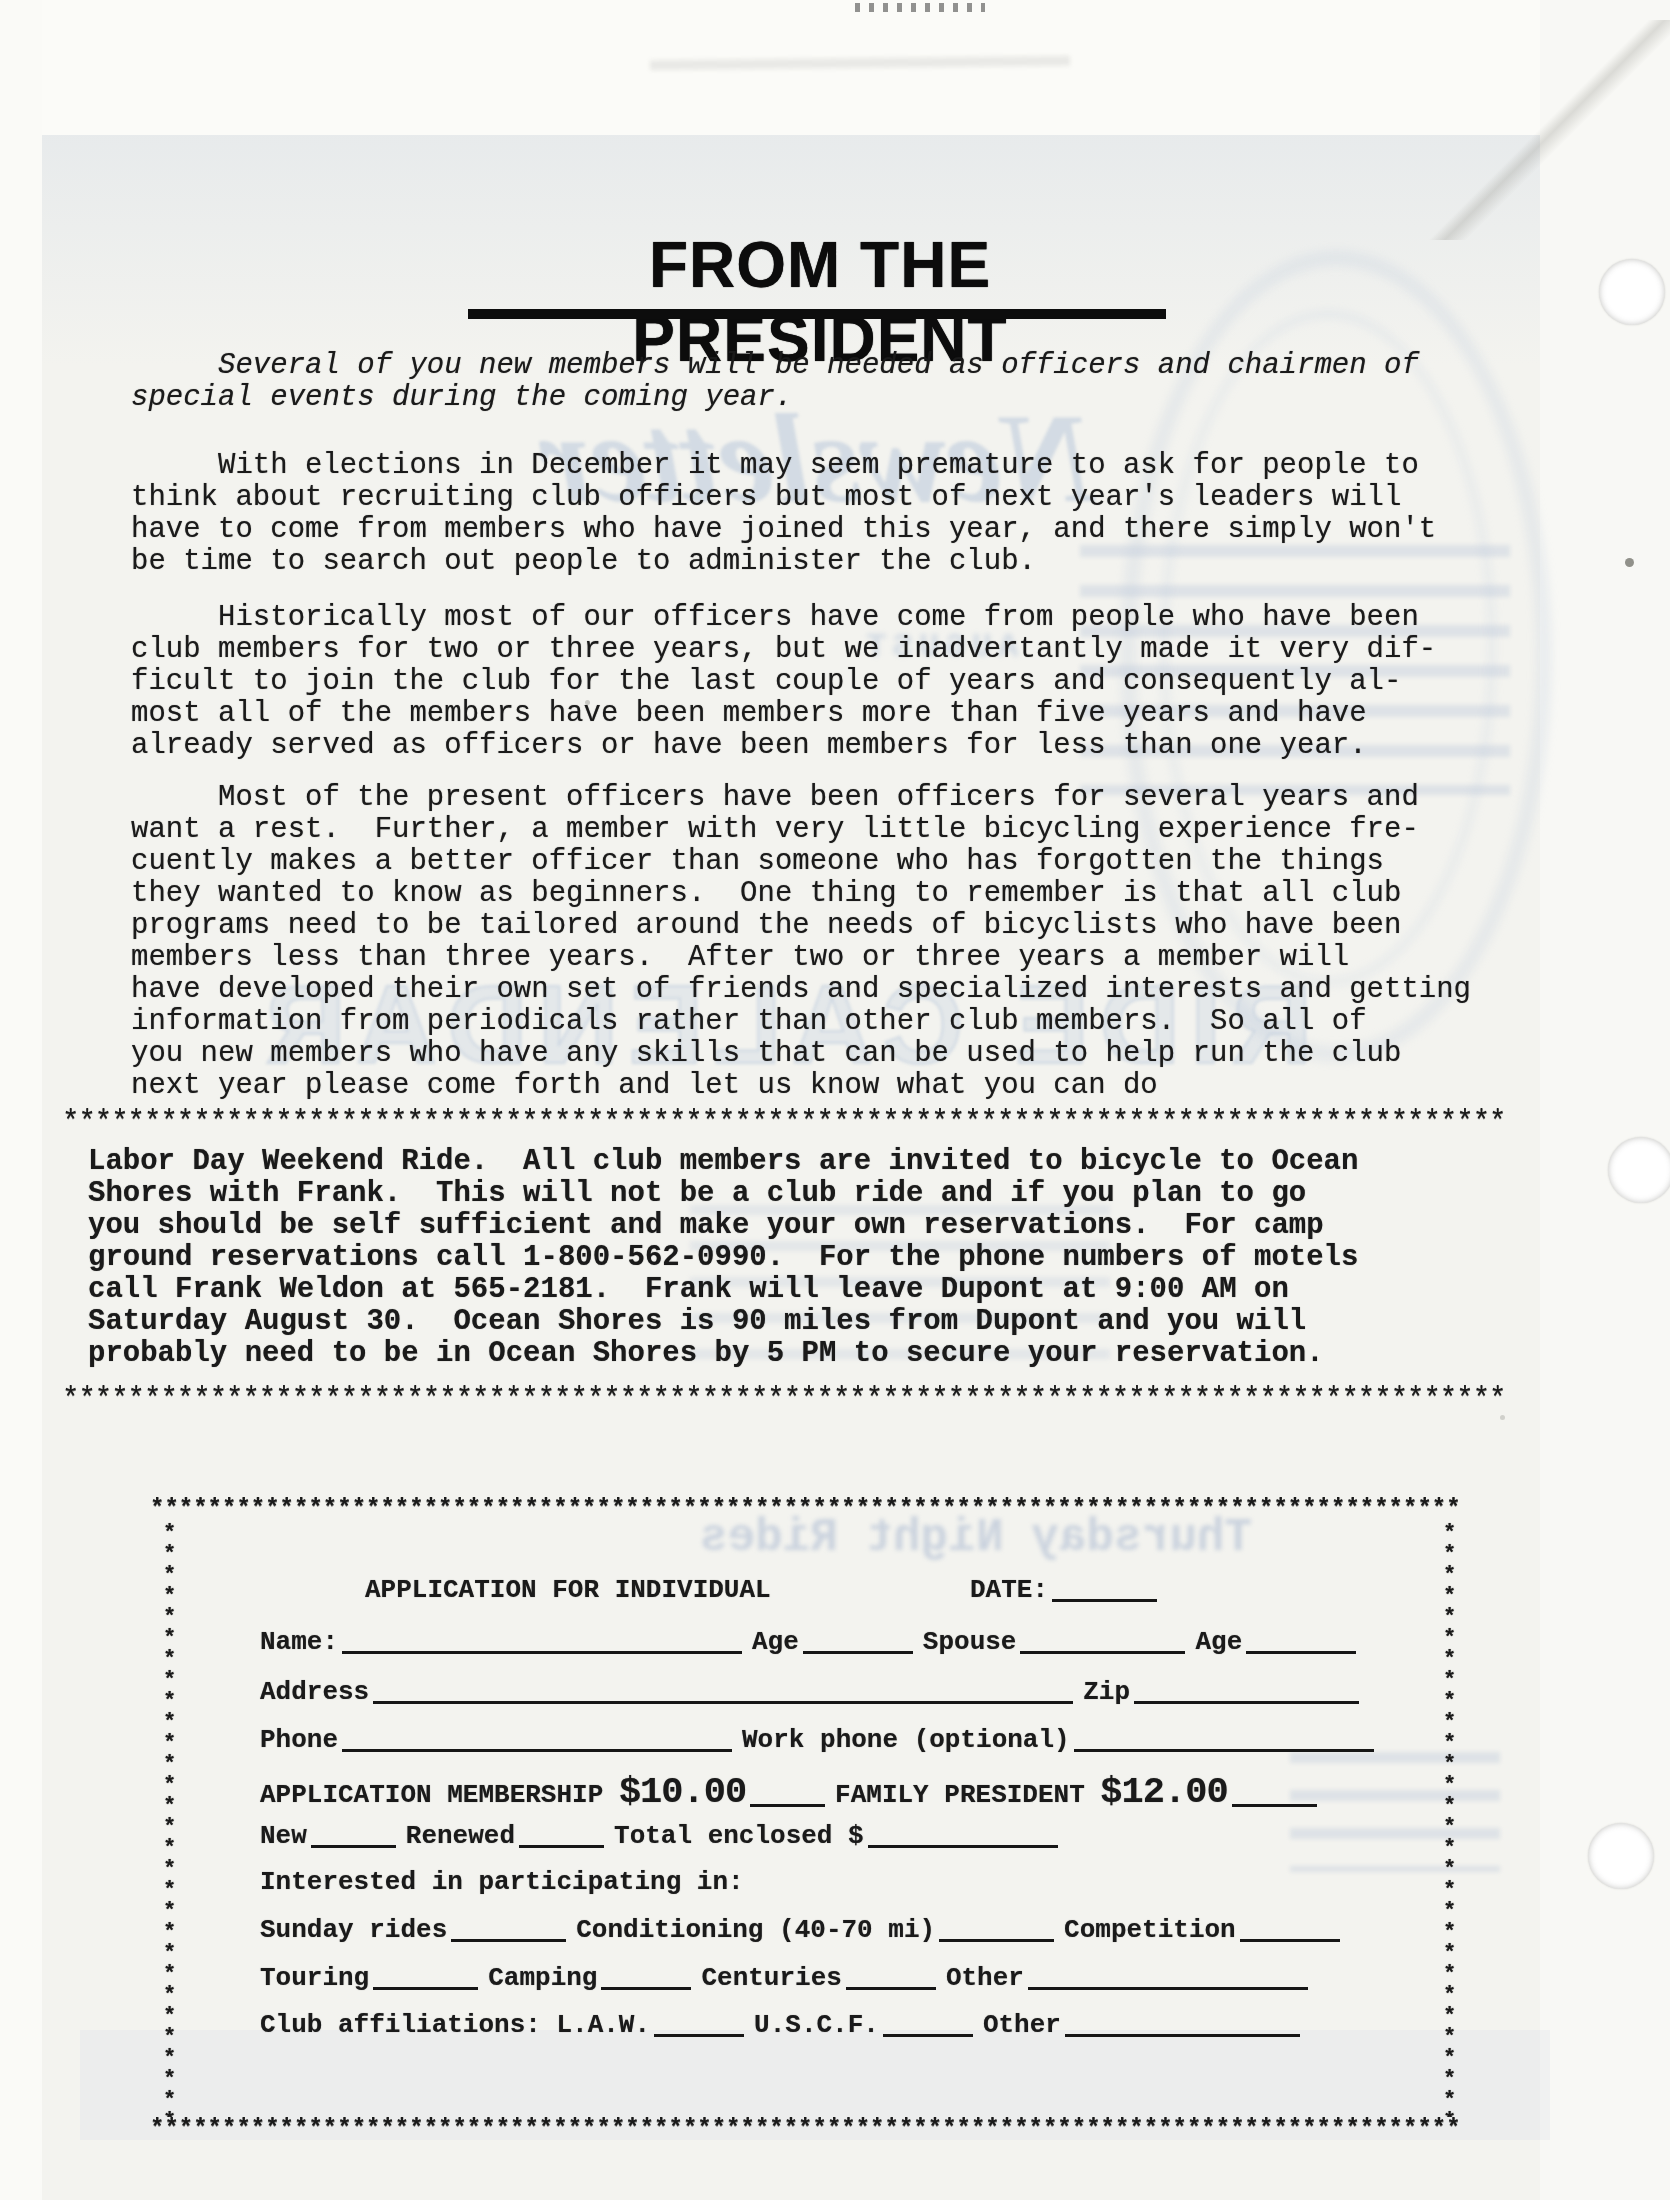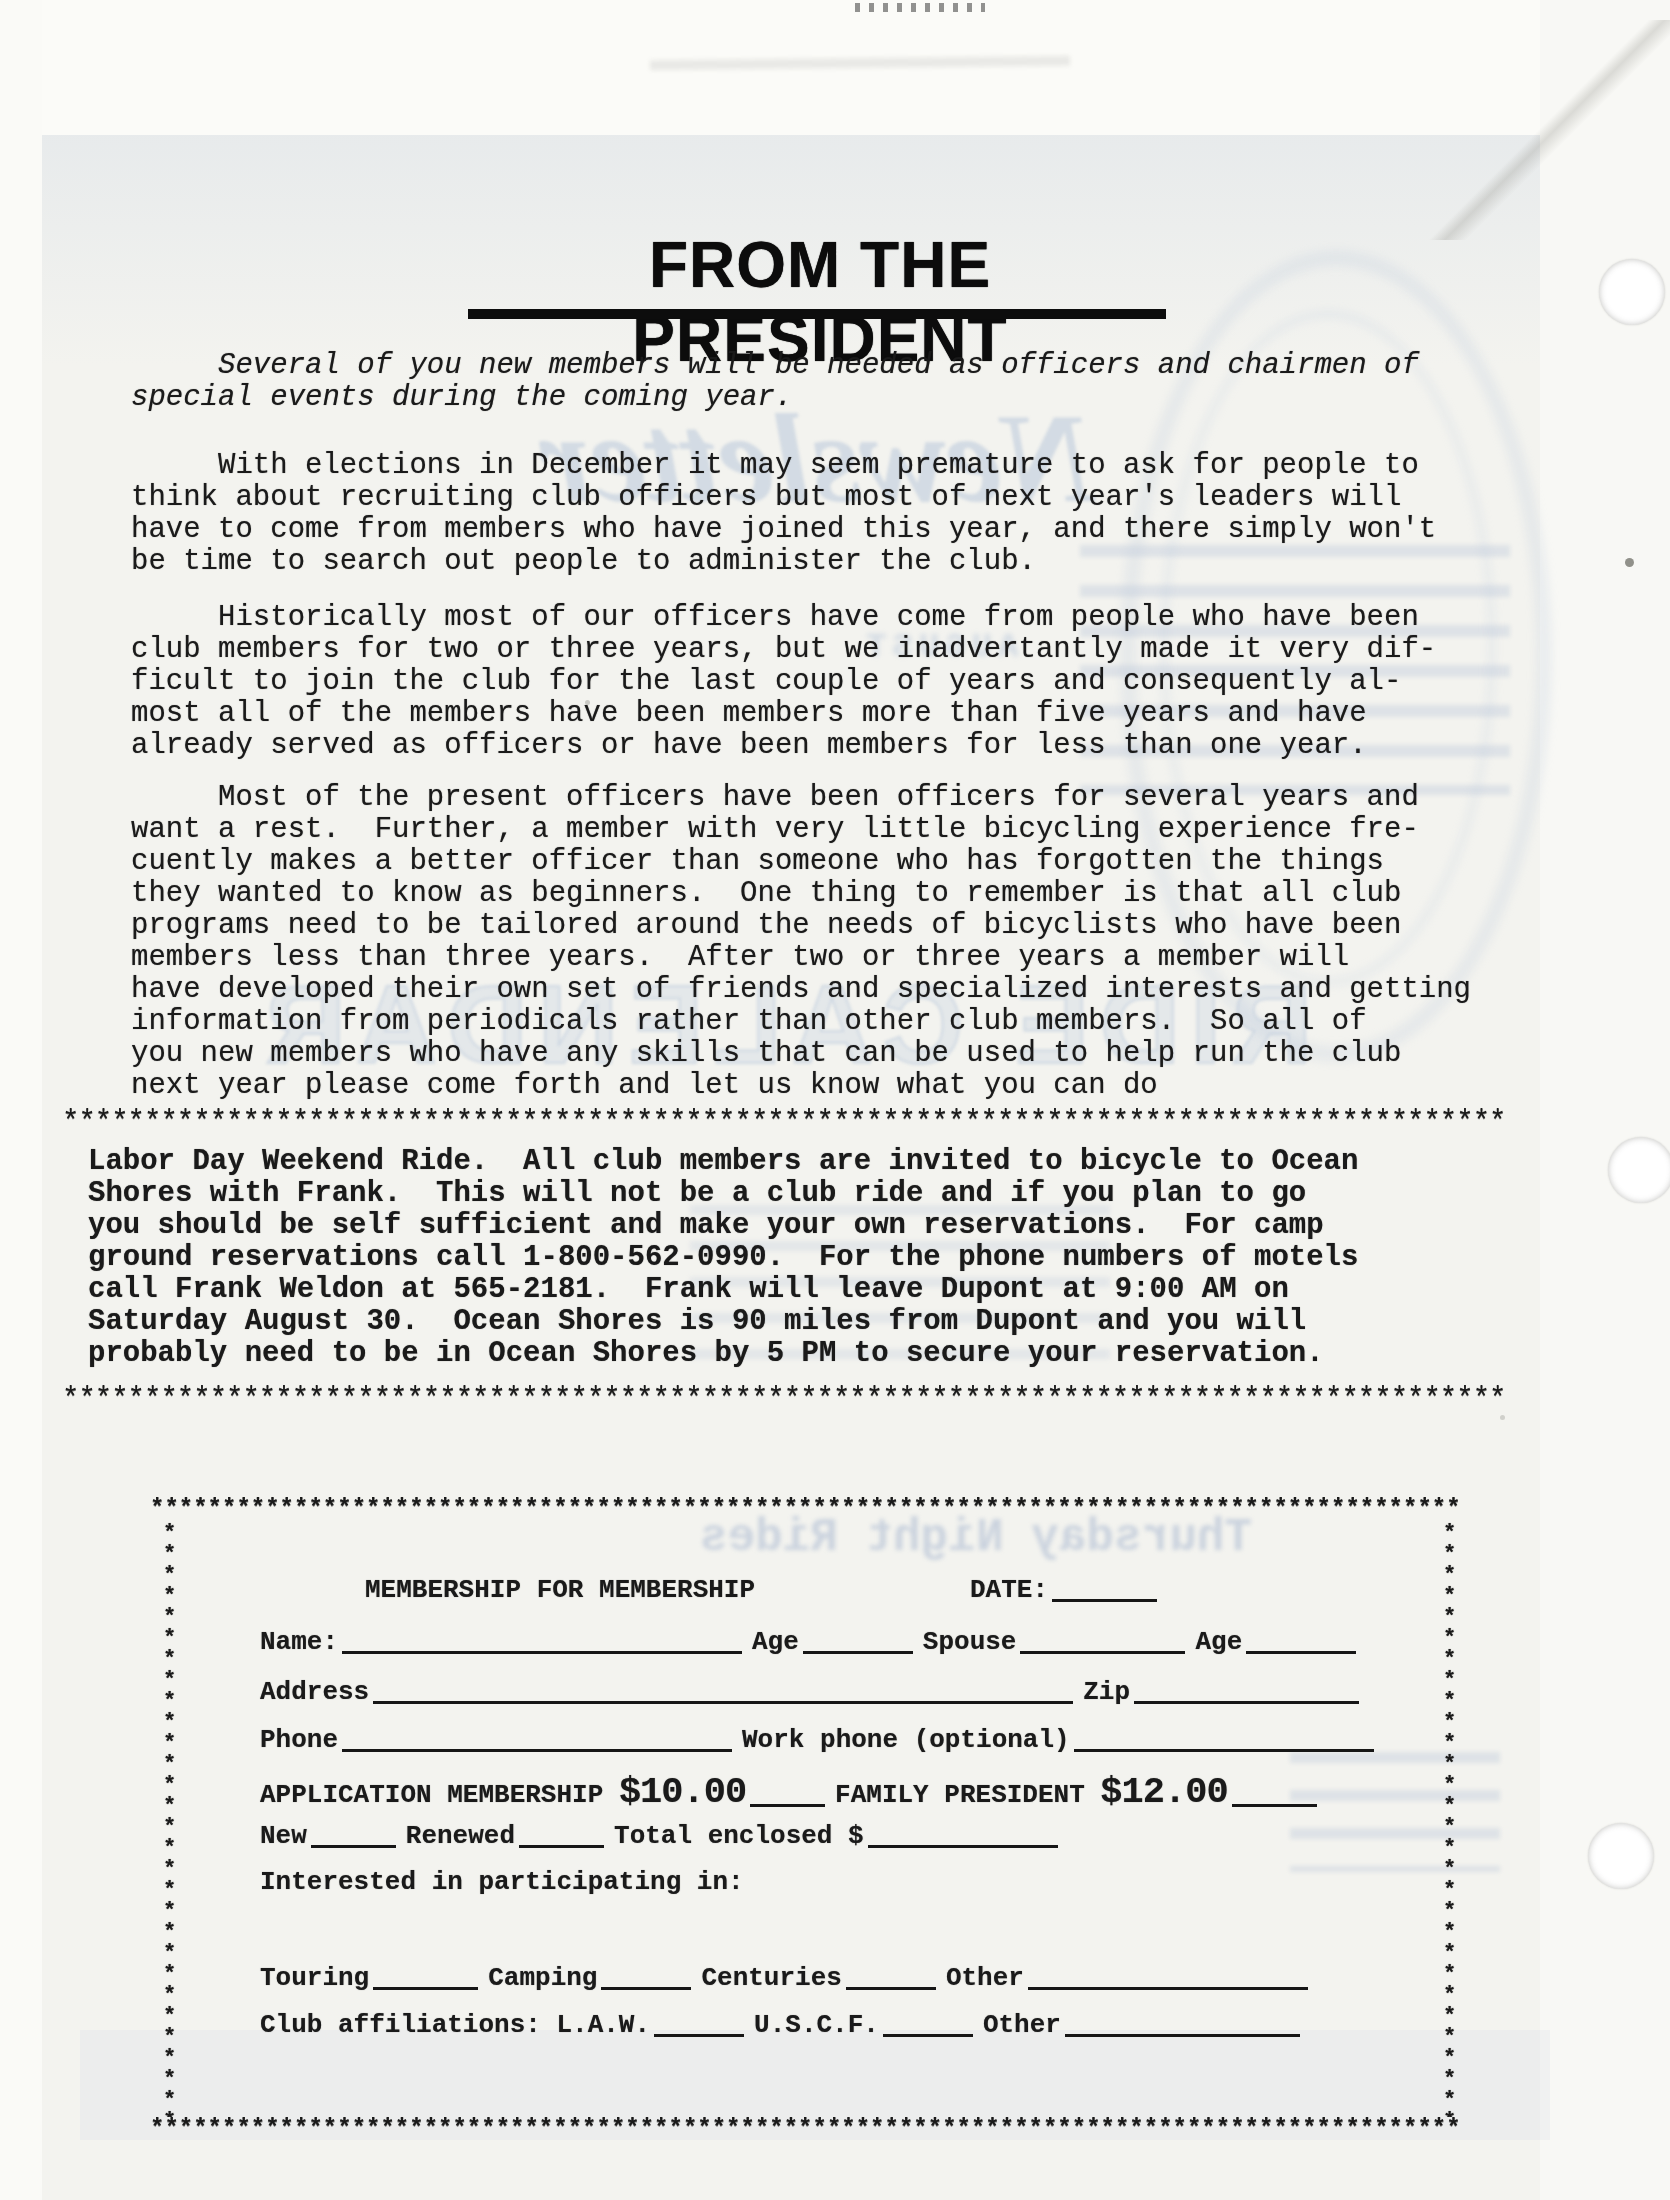--- a/index.html
+++ b/index.html
@@ -132,21 +132,21 @@
 Saturday August 30.  Ocean Shores is 90 miles from Dupont and you will
 probably need to be in Ocean Shores by 5 PM to secure your reservation.</div>
   <div class="ast-row" style="top:1383px;">********************************************************************************************************************************************************</div>
 
   <div class="form-box">
     <div class="fb-top">********************************************************************************************************************************************************</div>
     <div class="fb-left">********************************************************************************************************************************************************</div>
     <div class="fb-right">********************************************************************************************************************************************************</div>
     <div class="fb-bottom">********************************************************************************************************************************************************</div>
 
-    <div class="form-row" style="top:80px;left:215px;">MEMBERSHIP FOR MEMBERSHIP</div>
+    <div class="form-row" style="top:80px;left:215px;">APPLICATION FOR INDIVIDUAL</div>
     <div class="form-row" style="top:80px;left:820px;"><span>DATE:</span><span class="blank" style="width:105px;"></span></div>
 
     <div class="form-row" style="top:132px;">
       <span>Name:</span><span class="blank" style="width:400px;"></span><span>Age</span><span class="blank" style="width:110px;"></span><span>Spouse</span><span class="blank" style="width:165px;"></span><span>Age</span><span class="blank" style="width:110px;"></span>
     </div>
 
     <div class="form-row" style="top:182px;">
       <span>Address</span><span class="blank" style="width:700px;"></span><span>Zip</span><span class="blank" style="width:225px;"></span>
     </div>
 
@@ -157,20 +157,23 @@
     <div class="form-row" style="top:276px;">
       <span>APPLICATION MEMBERSHIP</span>&nbsp;<span class="price">$10.00</span><span class="blank" style="width:75px;"></span><span>FAMILY PRESIDENT</span>&nbsp;<span class="price">$12.00</span><span class="blank" style="width:85px;"></span>
     </div>
 
     <div class="form-row" style="top:326px;">
       <span>New</span><span class="blank" style="width:85px;"></span><span>Renewed</span><span class="blank" style="width:85px;"></span><span>Total enclosed $</span><span class="blank" style="width:190px;"></span>
     </div>
 
     <div class="form-row" style="top:372px;">Interested in participating in:</div>
 
+    <div class="form-row" style="top:420px;">
+      <span>Sunday rides</span><span class="blank" style="width:115px;"></span><span>Conditioning (40-70 mi)</span><span class="blank" style="width:115px;"></span><span>Competition</span><span class="blank" style="width:100px;"></span>
+    </div>
 
     <div class="form-row" style="top:468px;">
       <span>Touring</span><span class="blank" style="width:105px;"></span><span>Camping</span><span class="blank" style="width:90px;"></span><span>Centuries</span><span class="blank" style="width:90px;"></span><span>Other</span><span class="blank" style="width:280px;"></span>
     </div>
 
     <div class="form-row" style="top:515px;">
       <span>Club affiliations: L.A.W.</span><span class="blank" style="width:90px;"></span><span>U.S.C.F.</span><span class="blank" style="width:90px;"></span><span>Other</span><span class="blank" style="width:235px;"></span>
     </div>
 
   </div>

